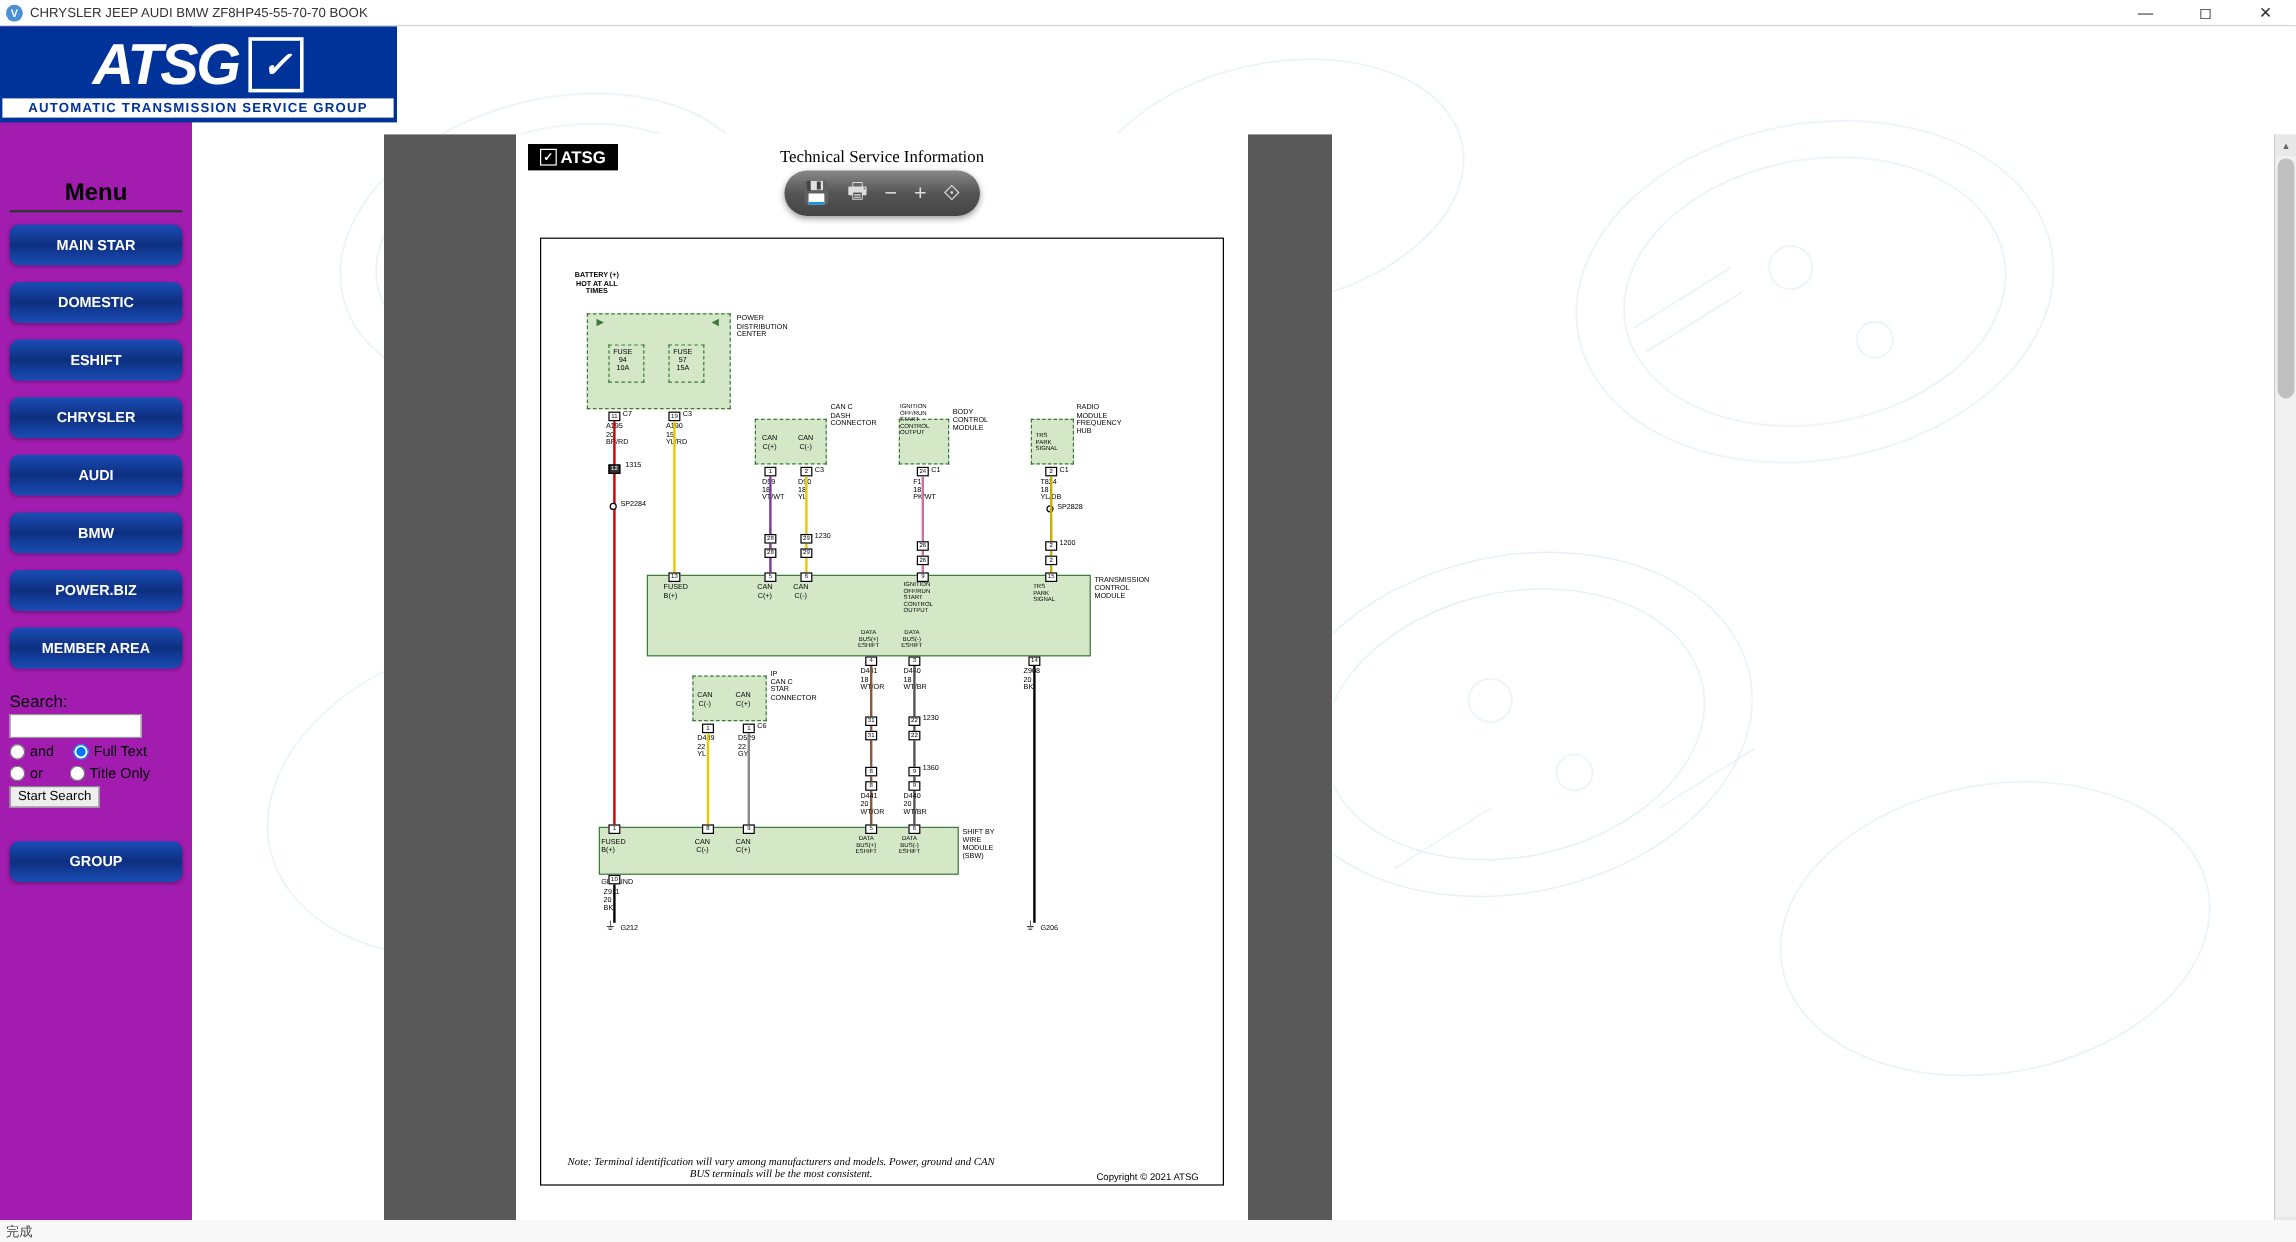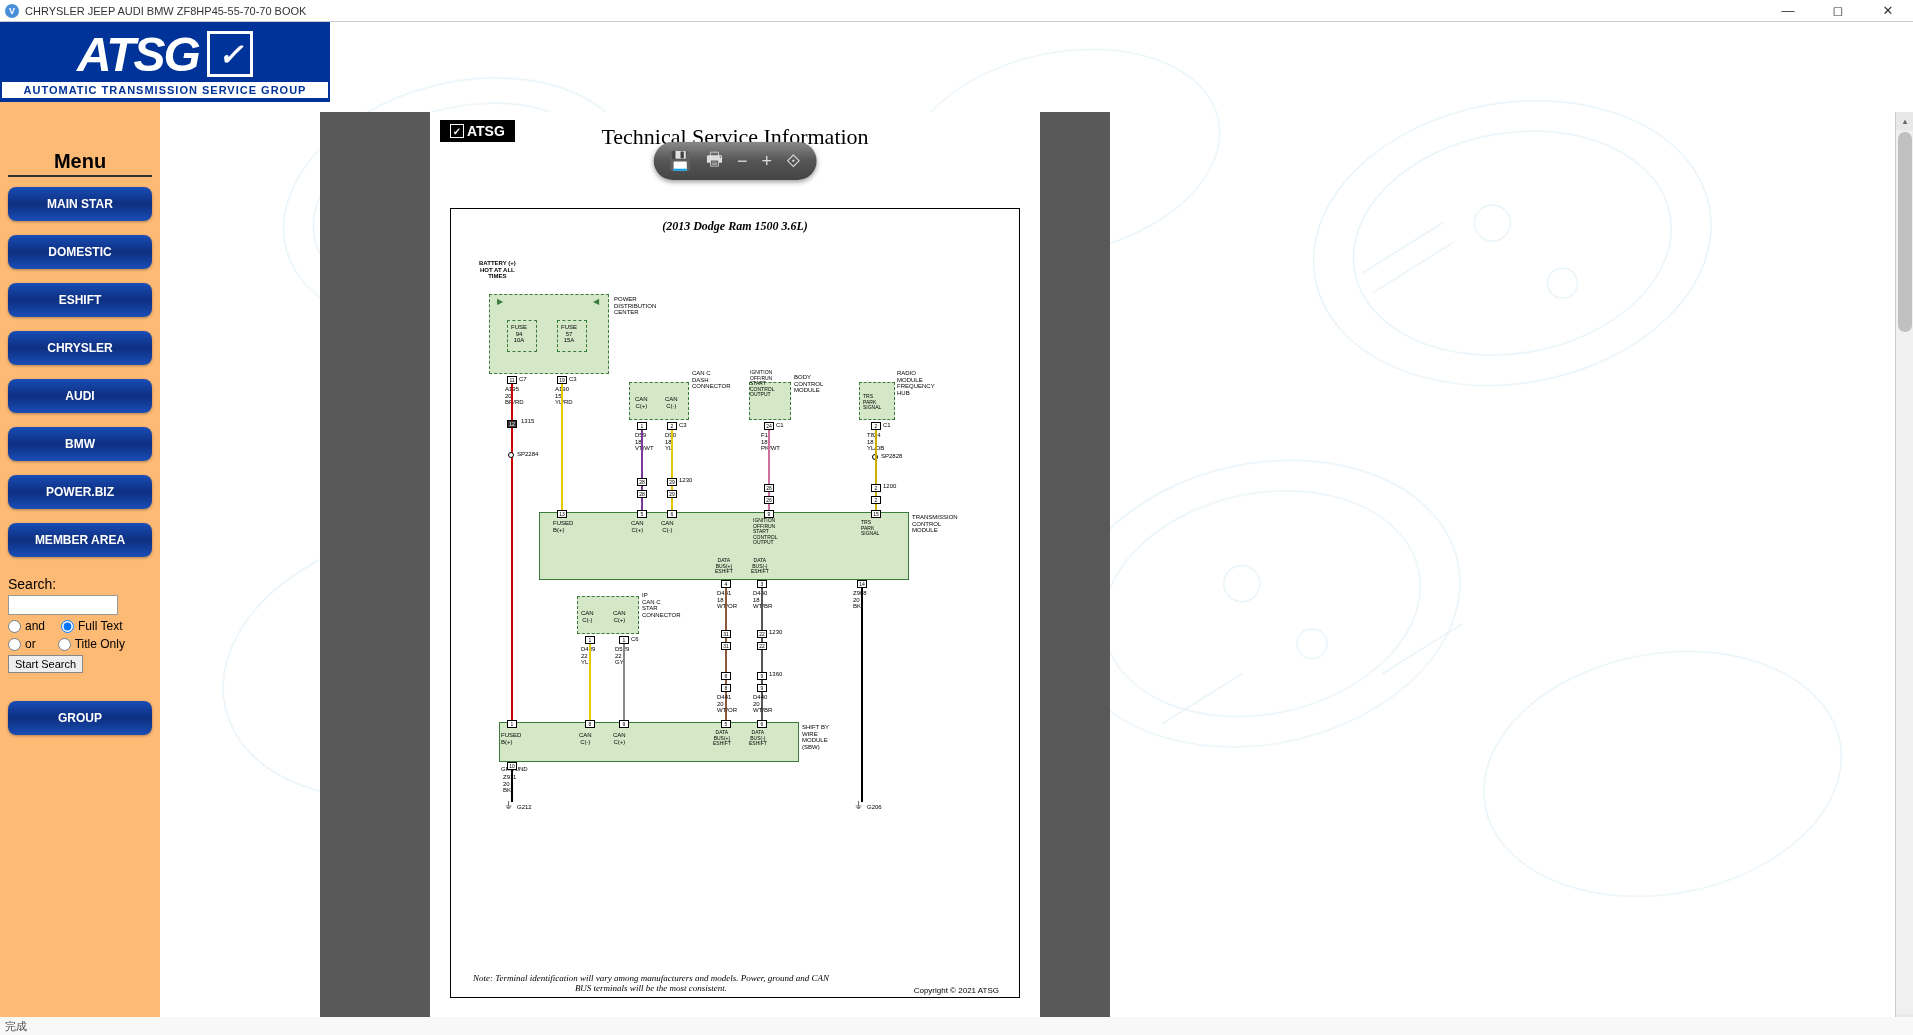--- a/index.html
+++ b/index.html
@@ -2,21 +2,21 @@
 <html><head>
 <meta charset="utf-8">
 <style>
 *{box-sizing:border-box;margin:0;padding:0;font-family:Arial,sans-serif}
 body{background:#fff;width:1913px;height:1035px;overflow:hidden;position:relative}
 .titlebar{height:22px;background:#fff;border-bottom:1px solid #ccc;display:flex;align-items:center;padding:0 5px;font-size:11px;color:#333}
 .titlebar .v-icon{width:14px;height:14px;border-radius:50%;background:#4a90d9;margin-right:6px;display:flex;align-items:center;justify-content:center;color:#fff;font-size:9px;font-weight:bold}
 .titlebar-controls{margin-left:auto;display:flex;gap:10px}
 .titlebar-controls span{width:40px;text-align:center;font-size:13px;cursor:default}
 .app-body{display:flex;height:calc(100% - 22px)}
-.sidebar{width:160px;background:#fdba74;padding:8px;display:flex;flex-direction:column}
+.sidebar{width:160px;background:#a21caf;padding:8px;display:flex;flex-direction:column}
 .logo-area{width:330px;height:80px;background:#003399;position:absolute;top:22px;left:0;z-index:5;display:flex;flex-direction:column;align-items:center;justify-content:center;border:2px solid #003399}
 .logo-text{color:#fff;font-size:48px;font-weight:bold;font-style:italic;letter-spacing:-2px;display:flex;align-items:center}
 .logo-check{width:46px;height:46px;border:3px solid #fff;margin-left:8px;display:flex;align-items:center;justify-content:center;font-size:30px}
 .logo-sub{background:#fff;color:#003399;font-size:11px;font-weight:bold;letter-spacing:1px;padding:2px 10px;width:100%;text-align:center}
 .menu-title{margin-top:120px;text-align:center;font-size:20px;font-weight:bold;border-bottom:2px solid #333;padding-bottom:2px;margin-bottom:10px}
 .menu-btn{background:linear-gradient(180deg,#1a4db5 0%,#0d2f80 50%,#1a4db5 100%);color:#fff;border:none;border-radius:8px;height:34px;margin-bottom:14px;font-size:12px;font-weight:bold;cursor:pointer;box-shadow:0 1px 3px rgba(0,0,0,.3)}
 .search-section{margin-top:5px}
 .search-label{font-size:14px;margin-bottom:3px}
 .search-input{width:110px;border:1px solid #999;height:20px;padding:0 3px;font-size:12px}
 .radio-row{display:flex;align-items:center;gap:4px;font-size:12px;margin-top:4px}
@@ -24,21 +24,21 @@
 .start-search{margin-top:4px;font-size:11px;padding:2px 6px;border:1px solid #888;background:#eee;cursor:pointer}
 .exit-btn{margin-top:28px}
 .content{flex:1;position:relative;background:#fff;overflow:hidden}
 .bg-pattern{position:absolute;inset:0;opacity:0.18;pointer-events:none}
 .bg-pattern svg{width:100%;height:100%}
 .doc-viewer{position:absolute;left:160px;top:90px;width:790px;height:920px;background:#fff;display:flex}
 .doc-margin{width:110px;background:#595959}
 .doc-page{flex:1;background:#fff;position:relative;padding:8px 20px}
 .doc-logo{position:absolute;left:10px;top:8px;background:#000;color:#fff;font-size:14px;font-weight:bold;padding:3px 10px;display:flex;align-items:center;gap:3px}
 .doc-logo-check{border:1px solid #fff;width:14px;height:14px;display:flex;align-items:center;justify-content:center;font-size:10px}
-.doc-title{text-align:center;font-size:22px;font-family:'Times New Roman',serif;margin-top:4px}
+.doc-title{text-align:center;font-size:14px;font-family:'Times New Roman',serif;margin-top:4px}
 .toolbar{position:absolute;left:50%;transform:translateX(-50%);top:30px;background:linear-gradient(180deg,#888 0%,#555 50%,#444 100%);border-radius:22px;padding:4px 16px;display:flex;gap:14px;align-items:center;box-shadow:0 2px 5px rgba(0,0,0,.4);z-index:20}
 .toolbar span{color:#ddd;font-size:18px;cursor:pointer}
 .wiring-box{margin-top:58px;border:1px solid #000;padding:10px 8px 8px 8px;position:relative;height:790px}
 .wiring-title{text-align:center;font-size:13px;font-weight:bold;font-family:'Times New Roman',serif}
 .wiring-sub{text-align:center;font-size:12px;font-style:italic;font-weight:bold;font-family:'Times New Roman',serif;margin-bottom:8px}
 .diagram{position:relative;width:100%;height:700px;font-size:6px}
 .box{position:absolute;border:1px solid #3a7a3a}
 .box-dashed{border-style:dashed}
 .box-green{background:#d4e8c8}
 .box-label{position:absolute;font-size:6px;line-height:1.1}
@@ -144,21 +144,20 @@
         <div class="doc-title">Technical Service Information</div>
         <div class="toolbar">
           <span>💾</span>
           <span>🖶</span>
           <span>−</span>
           <span>+</span>
           <span>⟐</span>
         </div>
 
         <div class="wiring-box">
-          <div class="wiring-sub">(2013 Dodge Ram 1500 3.6L)</div>
 
           <div class="diagram">
 
             <div class="box-label" style="left:20px;top:18px;white-space:pre;text-align:center;font-weight:bold">BATTERY (+)
 HOT AT ALL
 TIMES</div>
 
             <div class="box box-dashed box-green" style="left:30px;top:52px;width:120px;height:80px"></div>
             <div class="box-label" style="left:155px;top:54px;white-space:pre">POWER
 DISTRIBUTION

